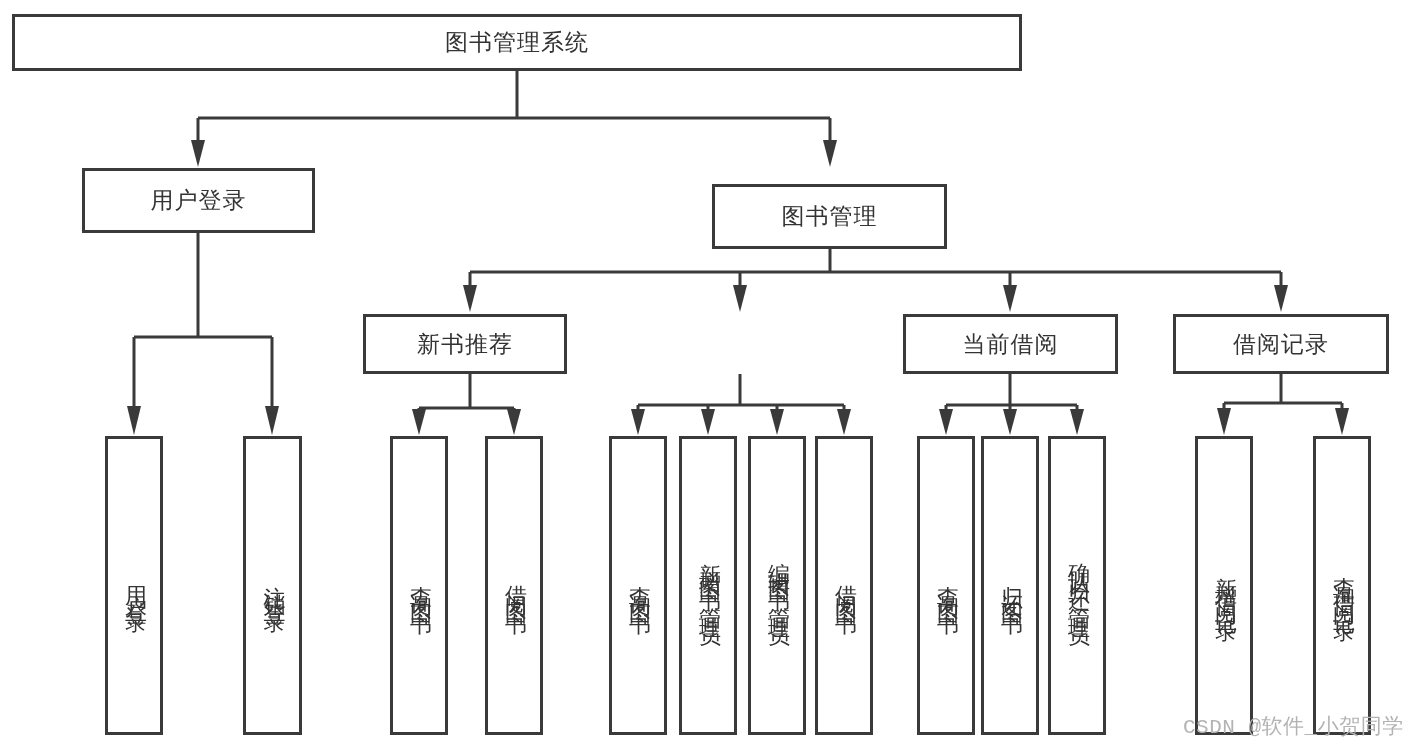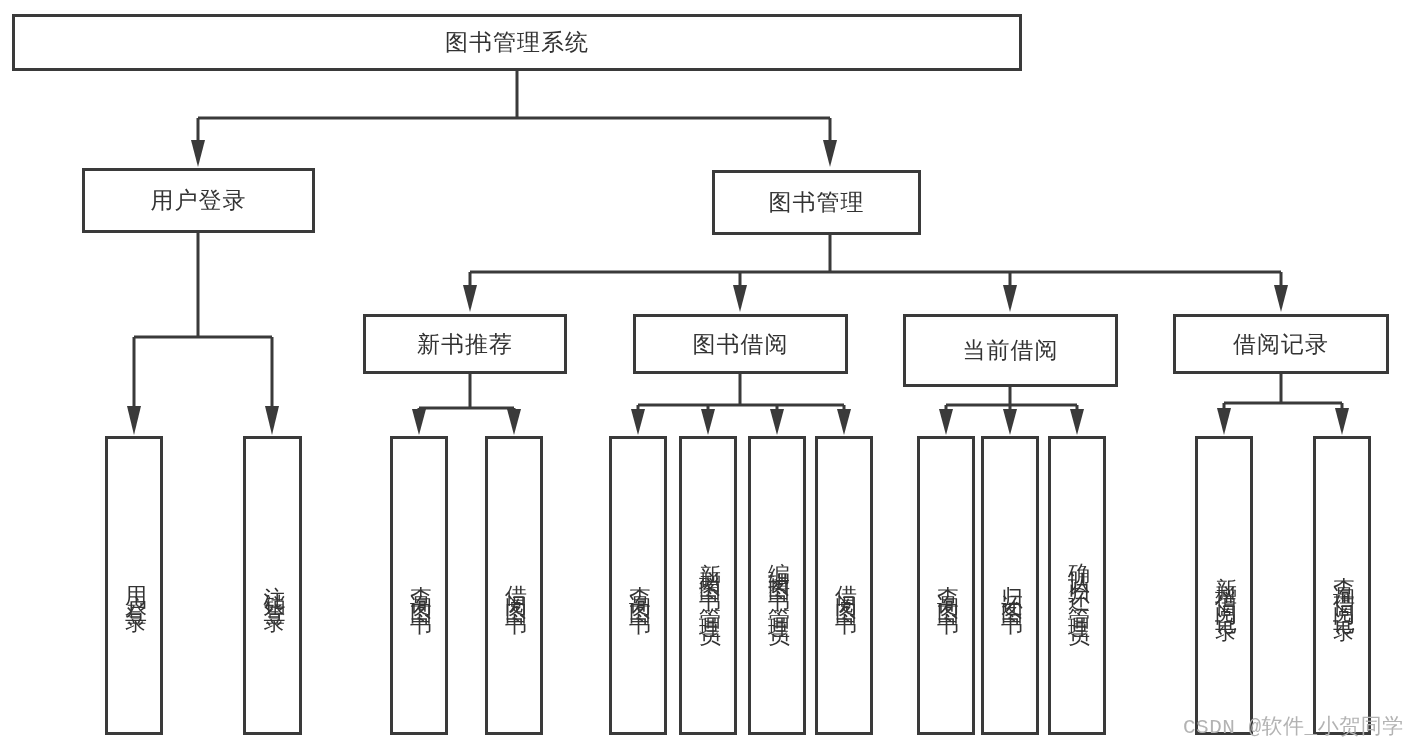--- a/index.html
+++ b/index.html
@@ -100,25 +100,24 @@
     <polygon points="1070,409 1084,409 1077,435"></polygon>
 
     <path d="M1281 374 V403 M1224 403 H1342 M1224 403 V409 M1342 403 V409"></path>
     <polygon points="1217,408 1231,408 1224,435"></polygon>
     <polygon points="1335,408 1349,408 1342,435"></polygon>
   </svg>
 
   <div class="node" style="left:12px;top:14px;width:1010px;height:57px">图书管理系统</div>
 
   <div class="node" style="left:82px;top:168px;width:233px;height:65px">用户登录</div>
-  <div class="node" style="left:712px;top:170px;width:209px;height:65px">图书管理</div>
+  <div class="node" style="left:712px;top:184px;width:235px;height:65px">图书管理</div>
 
   <div class="node" style="left:363px;top:314px;width:204px;height:60px">新书推荐</div>
-  <div class="node" style="left:633px;top:314px;width:215px;height:60px">图书借阅</div>
-  <div class="node" style="left:903px;top:314px;width:215px;height:73px">当前借阅</div>
+  <div class="node" style="left:903px;top:314px;width:215px;height:60px">当前借阅</div>
   <div class="node" style="left:1173px;top:314px;width:216px;height:60px">借阅记录</div>
 
   <div class="node v" style="left:105px;top:436px;width:58px;height:299px">用户登录</div>
   <div class="node v" style="left:243px;top:436px;width:59px;height:299px">注销登录</div>
 
   <div class="node v" style="left:390px;top:436px;width:58px;height:299px">查询图书</div>
   <div class="node v" style="left:485px;top:436px;width:58px;height:299px">借阅图书</div>
 
   <div class="node v" style="left:609px;top:436px;width:58px;height:299px">查询图书</div>
   <div class="node v" style="left:679px;top:436px;width:58px;height:299px">新增图书（管理员）</div>

